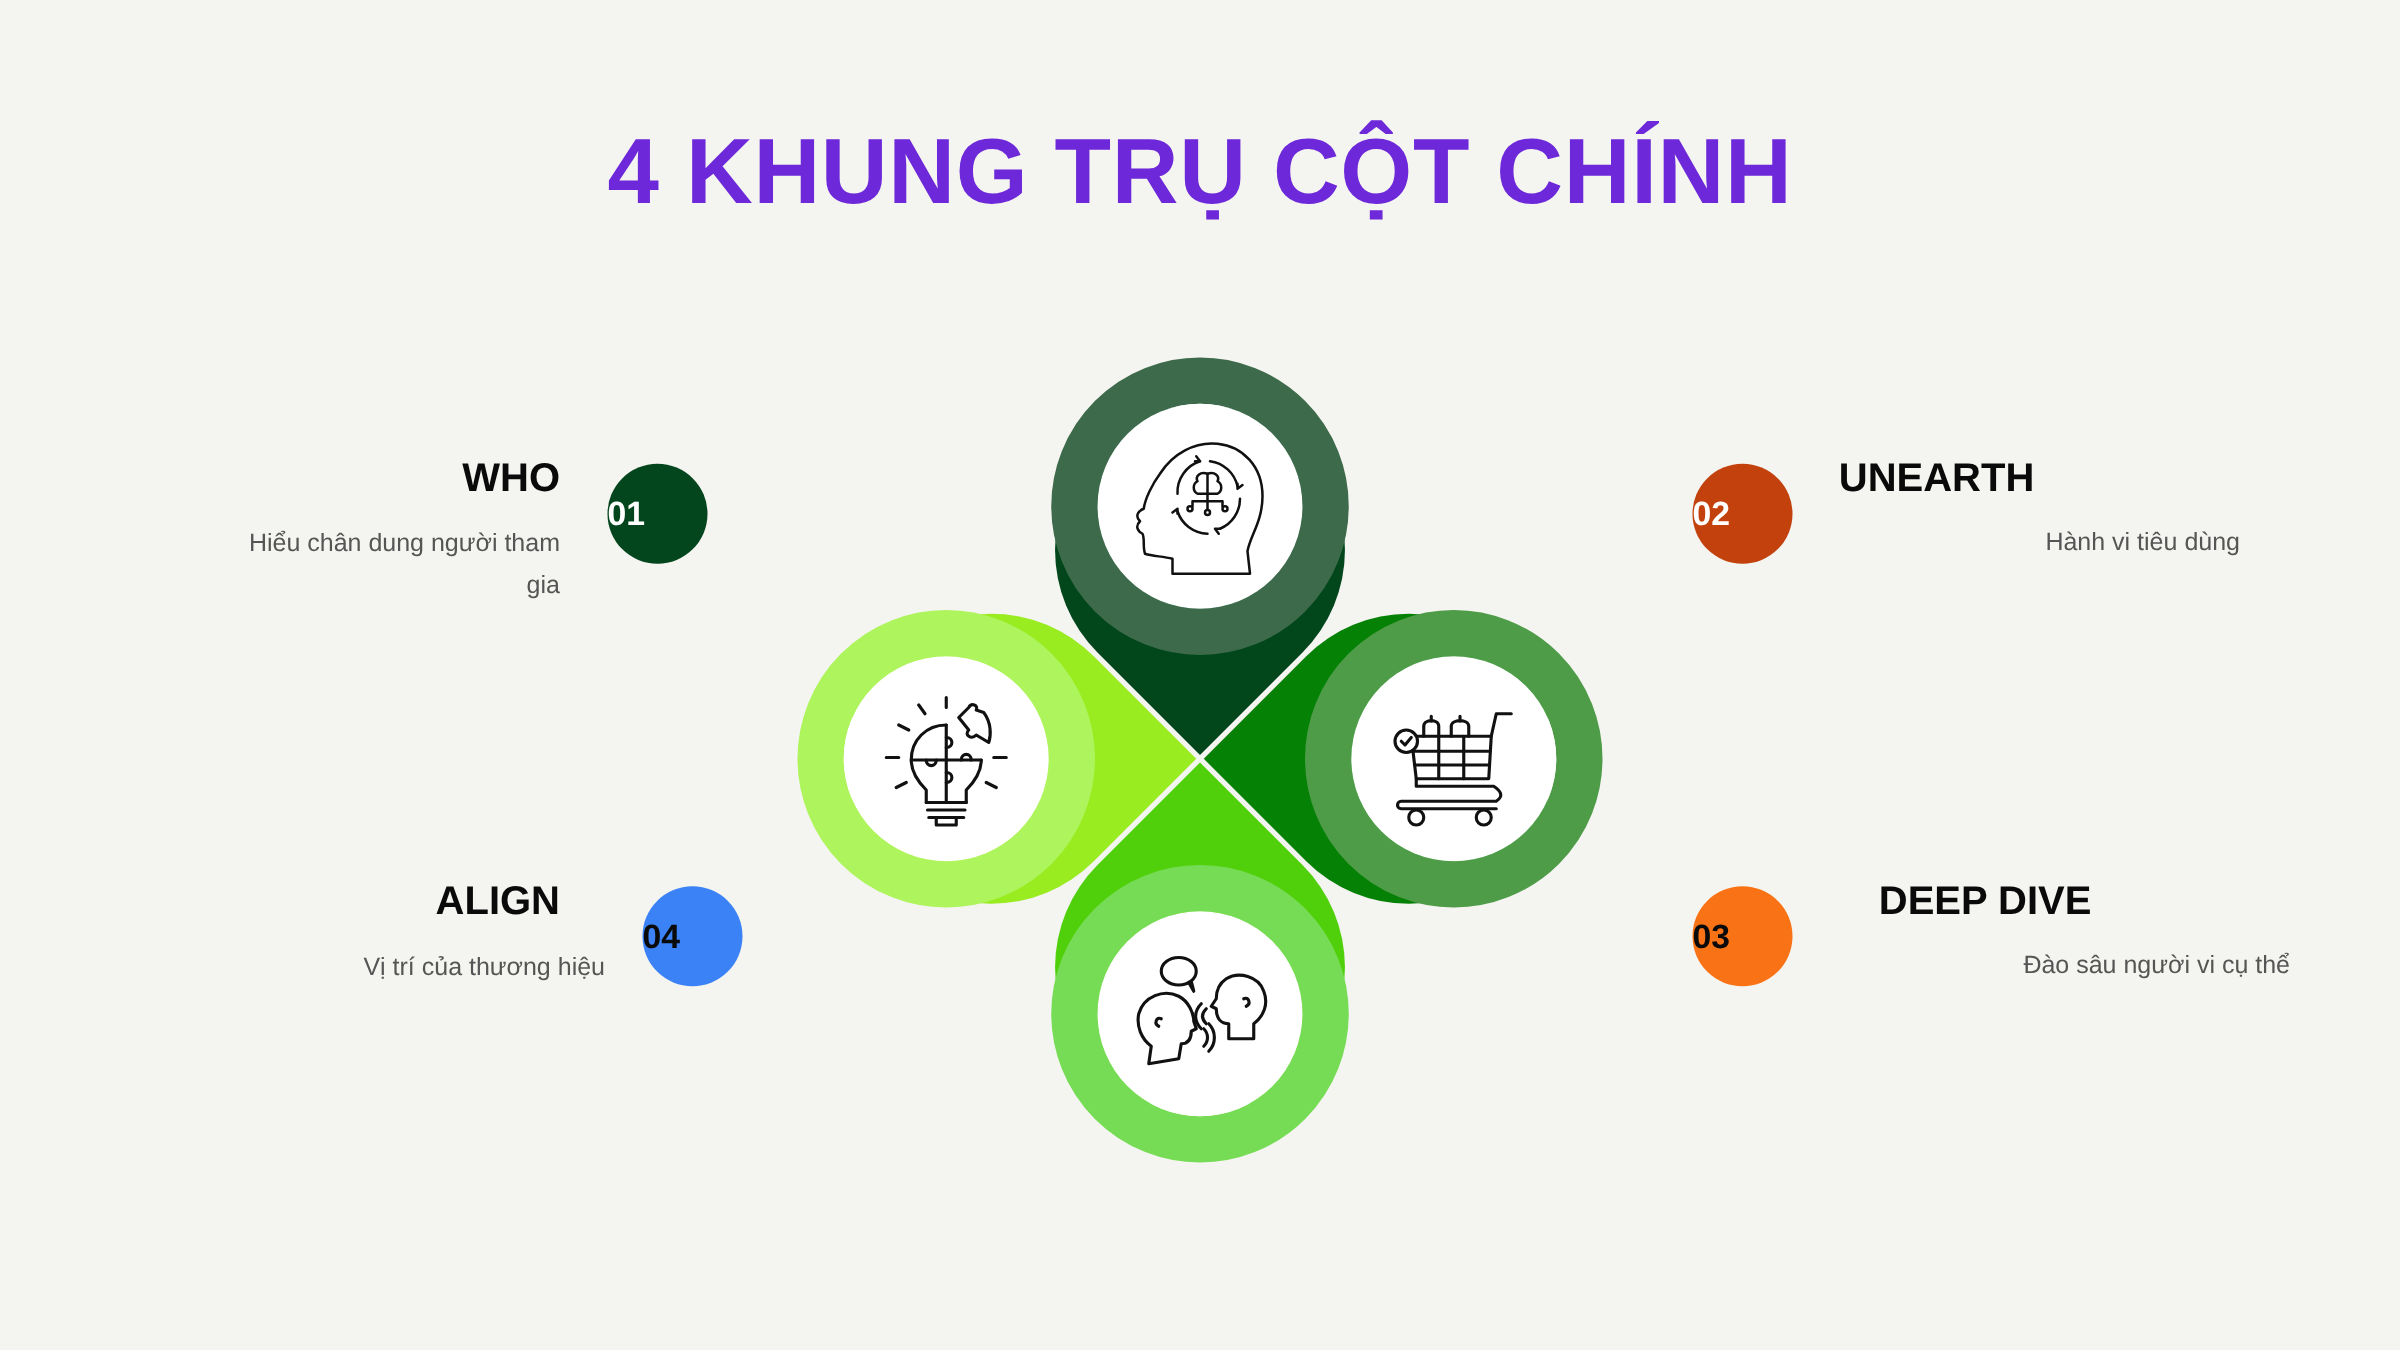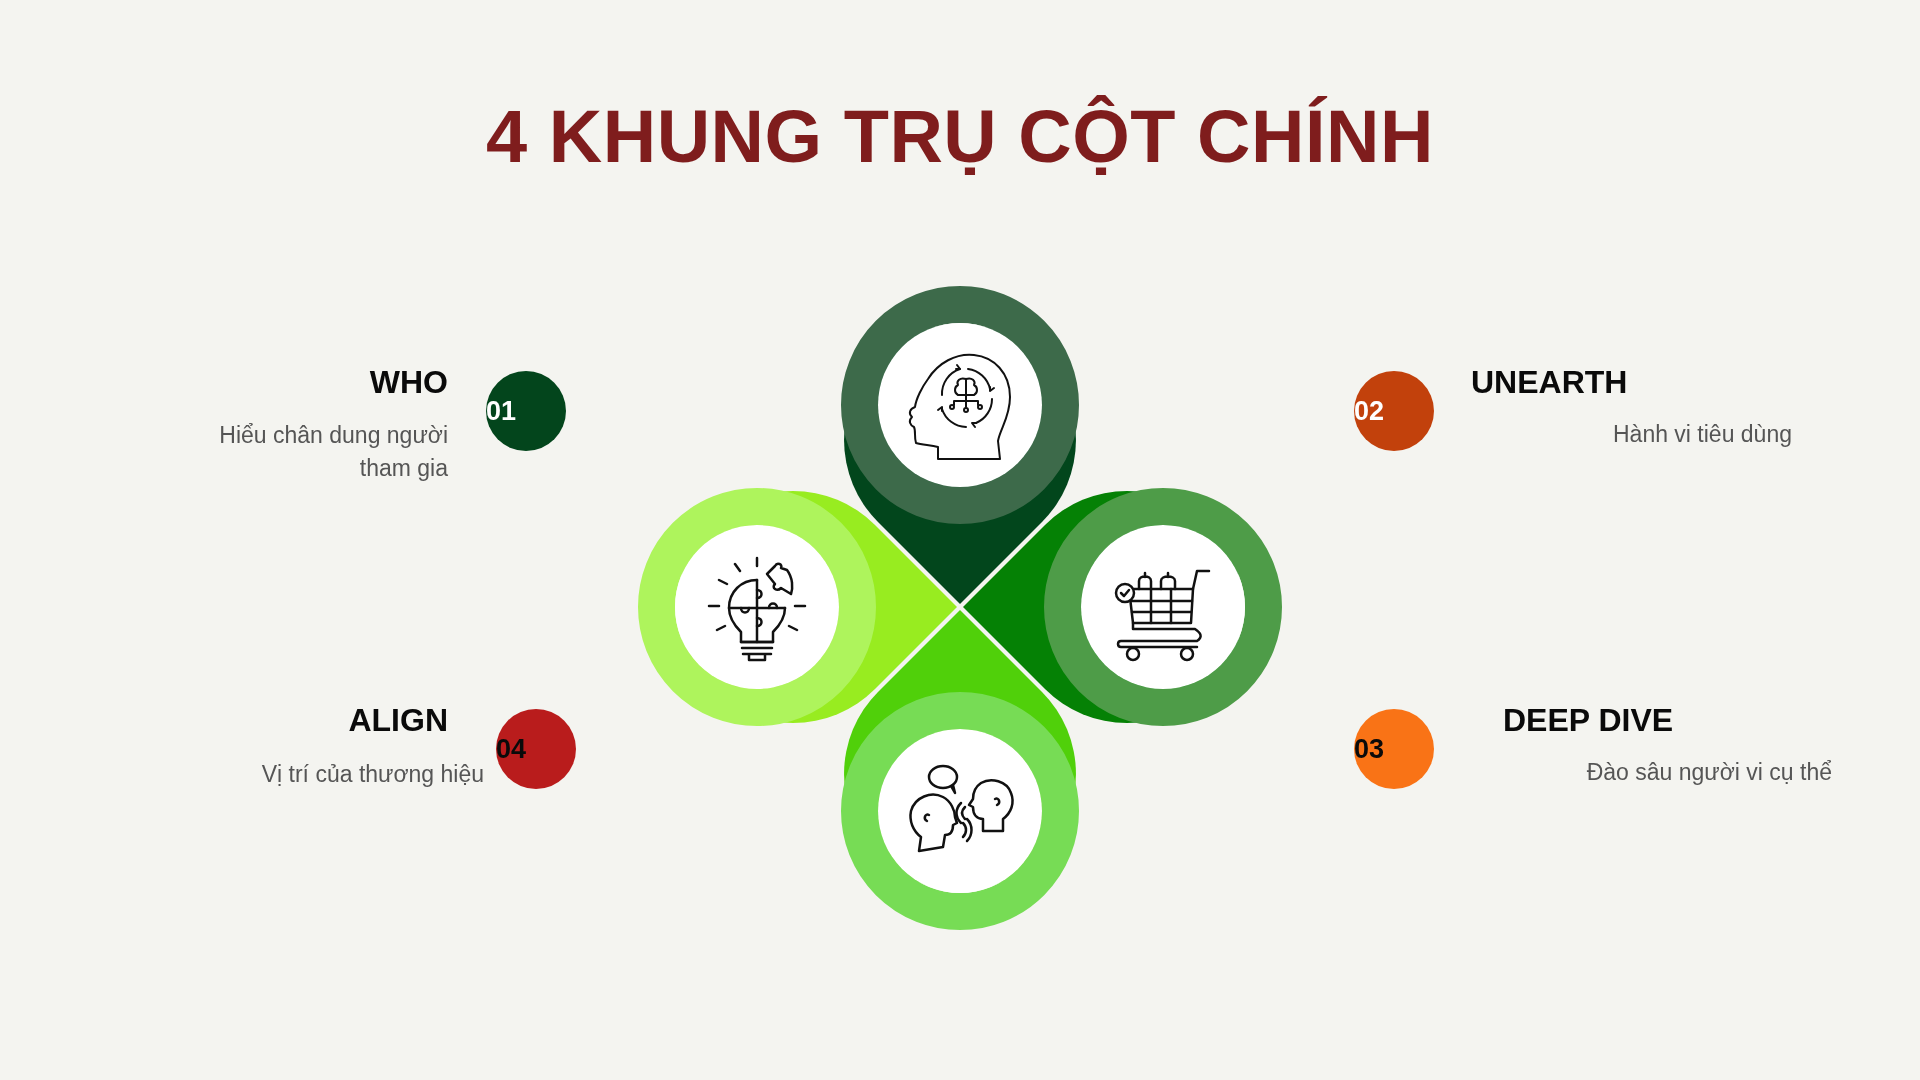--- a/index.html
+++ b/index.html
@@ -5,34 +5,34 @@
   html, body { margin: 0; padding: 0; }
   body {
     width: 1920px; height: 1080px; overflow: hidden;
     background: #f4f4f0;
     font-family: "Liberation Sans", "DejaVu Sans", sans-serif;
     position: relative;
   }
   .title {
     position: absolute; left: 0; top: 92px; width: 1920px;
     text-align: center; font-size: 74px; font-weight: 700;
-    color: #7f1d1d; letter-spacing: 0.5px; line-height: 90px;
+    color: #6d28d9; letter-spacing: 0.5px; line-height: 90px;
   }
   svg.diagram { position: absolute; left: 0; top: 0; }
   .badge {
     position: absolute; width: 80px; height: 80px; border-radius: 50%;
     display: flex; align-items: center; 
     font-size: 27px; font-weight: 700;
   }
   .item-title {
     position: absolute; font-size: 32px; font-weight: 700; color: #0a0a0a;
     line-height: 36px; white-space: nowrap;
   }
   .item-desc {
-    position: absolute; font-size: 23px; color: #555555; line-height: 33px;
+    position: absolute; font-size: 20px; color: #555555; line-height: 33px;
   }
   .left { text-align: right; }
   .right { text-align: right; }
 </style>
 </head>
 <body>
 
 <div class="title">4 KHUNG TRỤ CỘT CHÍNH</div>
 
 <svg class="diagram" width="1920" height="1080" viewBox="0 0 1920 1080">
@@ -144,15 +144,15 @@
 <div class="item-desc right" style="left:1472px; top:418px; width:320px;">Hành vi tiêu dùng</div>
 
 <div class="badge" style="left:1354px; top:709px; background:#f97316; color:#0a0a0a;">
   <span>03</span>
 </div>
 <div class="item-title right" style="left:1471px; top:702px;margin-left:32px;">DEEP DIVE</div>
 <div class="item-desc right" style="left:1472px; top:756px; width:360px;">Đào sâu người vi cụ thể</div>
 
 <div class="item-title left" style="right:1472px; top:702px;">ALIGN</div>
 <div class="item-desc left" style="right:1436px; top:758px; width:320px;">Vị trí của thương hiệu</div>
-<div class="badge" style="left:496px; top:709px; background:#b91c1c; color:#0a0a0a;">
+<div class="badge" style="left:514px; top:709px; background:#3b82f6; color:#0a0a0a;">
   <span>04</span>
 </div>
 
 </body></html>

